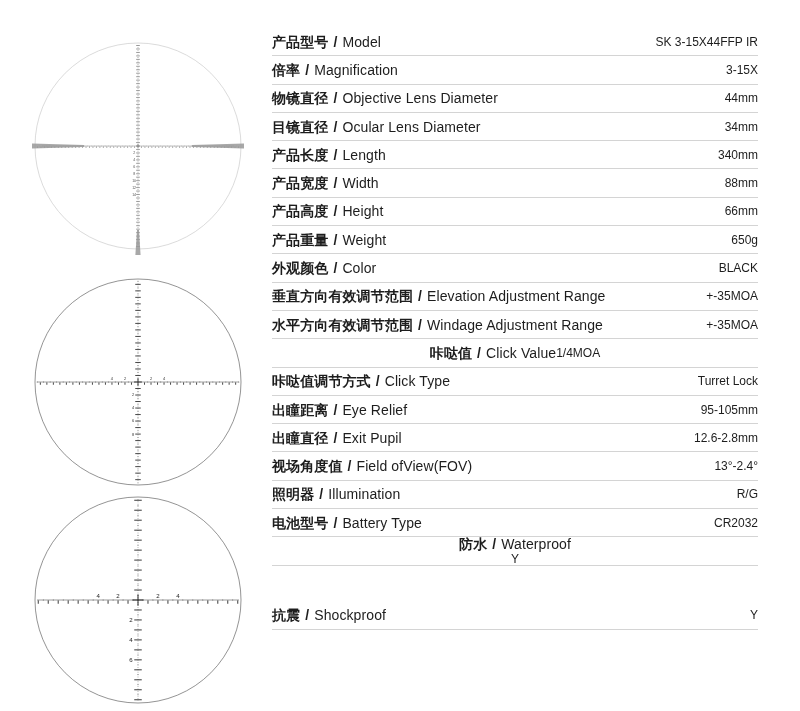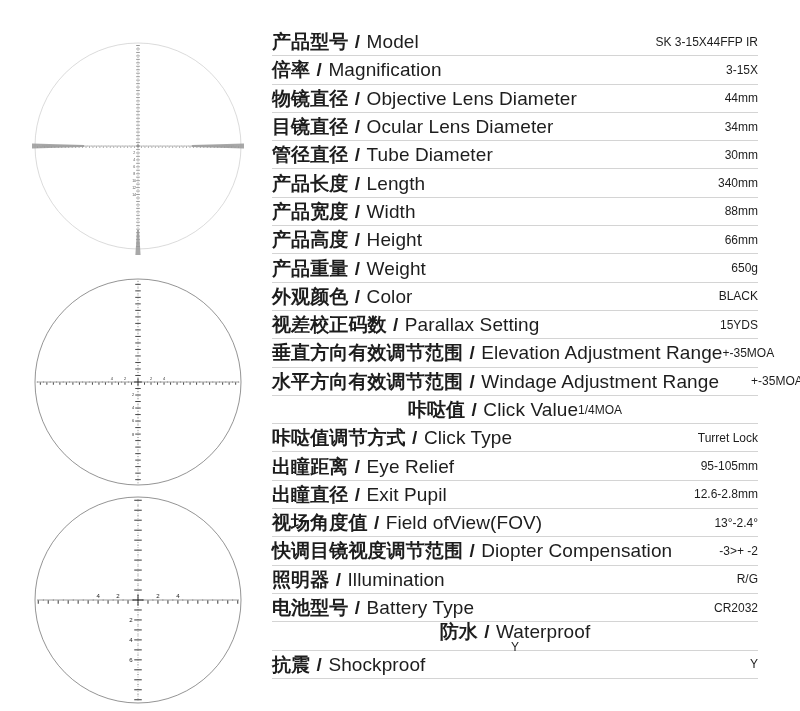--- a/index.html
+++ b/index.html
@@ -49,21 +49,21 @@
     align-items: center;
     justify-content: space-between;
     height: 28.3px;
     border-bottom: 1px solid #d4d4d4;
     box-sizing: border-box;
   }
   .spec-row:first-child {
     border-top: none;
   }
   .spec-label {
-    font-size: 19px;
+    font-size: 14px;
     line-height: 1;
     letter-spacing: 0.1px;
     white-space: nowrap;
     color: #1d1d1d;
   }
   .spec-label .cn {
     font-weight: bold;
   }
   .spec-label .sep {
     font-weight: bold;
@@ -593,46 +593,38 @@
       </div>
       <div class="spec-row" style="border-bottom-color: rgb(212, 212, 212);">
         <div class="spec-label"><span class="cn">物镜直径</span> <span class="sep">/</span> <span class="en">Objective Lens Diameter</span></div>
         <div class="spec-value">44mm</div>
       </div>
       <div class="spec-row" style="border-bottom-color: rgb(212, 212, 212);">
         <div class="spec-label"><span class="cn">目镜直径</span> <span class="sep">/</span> <span class="en">Ocular Lens Diameter</span></div>
         <div class="spec-value">34mm</div>
       </div>
       <div class="spec-row" style="border-bottom-color: rgb(212, 212, 212);">
-        <div class="spec-label"><span class="cn">管径直径</span> <span class="sep">/</span> <span class="en">Tube Diameter</span></div>
-        <div class="spec-value">30mm</div>
-      </div>
-      <div class="spec-row" style="border-bottom-color: rgb(212, 212, 212);">
         <div class="spec-label"><span class="cn">产品长度</span> <span class="sep">/</span> <span class="en">Length</span></div>
         <div class="spec-value">340mm</div>
       </div>
       <div class="spec-row" style="border-bottom-color: rgb(212, 212, 212);">
         <div class="spec-label"><span class="cn">产品宽度</span> <span class="sep">/</span> <span class="en">Width</span></div>
         <div class="spec-value">88mm</div>
       </div>
       <div class="spec-row" style="border-bottom-color: rgb(212, 212, 212);">
         <div class="spec-label"><span class="cn">产品高度</span> <span class="sep">/</span> <span class="en">Height</span></div>
         <div class="spec-value">66mm</div>
       </div>
       <div class="spec-row" style="border-bottom-color: rgb(212, 212, 212);">
         <div class="spec-label"><span class="cn">产品重量</span> <span class="sep">/</span> <span class="en">Weight</span></div>
         <div class="spec-value">650g</div>
       </div>
       <div class="spec-row" style="border-bottom-color: rgb(212, 212, 212);">
         <div class="spec-label"><span class="cn">外观颜色</span> <span class="sep">/</span> <span class="en">Color</span></div>
         <div class="spec-value">BLACK</div>
-      </div>
-      <div class="spec-row" style="border-bottom-color: rgb(212, 212, 212);">
-        <div class="spec-label"><span class="cn">视差校正码数</span> <span class="sep">/</span> <span class="en">Parallax Setting</span></div>
-        <div class="spec-value">15YDS</div>
       </div>
       <div class="spec-row" style="border-bottom-color: rgb(212, 212, 212);">
         <div class="spec-label"><span class="cn">垂直方向有效调节范围</span> <span class="sep">/</span> <span class="en">Elevation Adjustment Range</span></div>
         <div class="spec-value">+-35MOA</div>
       </div>
       <div class="spec-row" style="border-bottom-color: rgb(212, 212, 212); gap: 32px;">
         <div class="spec-label"><span class="cn">水平方向有效调节范围</span> <span class="sep">/</span> <span class="en">Windage Adjustment Range</span></div>
         <div class="spec-value">+-35MOA</div>
       </div>
       <div class="spec-row" style="border-bottom-color: rgb(212, 212, 212); justify-content: center;">
@@ -649,34 +641,30 @@
       </div>
       <div class="spec-row" style="border-bottom-color: rgb(212, 212, 212);">
         <div class="spec-label"><span class="cn">出瞳直径</span> <span class="sep">/</span> <span class="en">Exit Pupil</span></div>
         <div class="spec-value">12.6-2.8mm</div>
       </div>
       <div class="spec-row" style="border-bottom-color: rgb(212, 212, 212); gap: 36px;">
         <div class="spec-label"><span class="cn">视场角度值</span> <span class="sep">/</span> <span class="en">Field ofView(FOV)</span></div>
         <div class="spec-value">13°-2.4°</div>
       </div>
       <div class="spec-row" style="border-bottom-color: rgb(212, 212, 212);">
-        <div class="spec-label"><span class="cn">快调目镜视度调节范围</span> <span class="sep">/</span> <span class="en">Diopter Compensation</span></div>
-        <div class="spec-value">-3&gt;+ -2</div>
-      </div>
-      <div class="spec-row" style="border-bottom-color: rgb(212, 212, 212);">
         <div class="spec-label"><span class="cn">照明器</span> <span class="sep">/</span> <span class="en">Illumination</span></div>
         <div class="spec-value">R/G</div>
       </div>
       <div class="spec-row" style="border-bottom-color: rgb(212, 212, 212);">
         <div class="spec-label"><span class="cn">电池型号</span> <span class="sep">/</span> <span class="en">Battery Type</span></div>
         <div class="spec-value">CR2032</div>
       </div>
       <div class="spec-row" style="border-bottom-color: rgb(212, 212, 212); flex-direction: column;">
         <div class="spec-label"><span class="cn">防水</span> <span class="sep">/</span> <span class="en">Waterproof</span></div>
         <div class="spec-value">Y</div>
       </div>
-      <div class="spec-row" style="border-bottom-color: rgb(212, 212, 212);">
+      <div class="spec-row" style="border-bottom-color: rgb(212, 212, 212); margin-top: 36px;">
         <div class="spec-label"><span class="cn">抗震</span> <span class="sep">/</span> <span class="en">Shockproof</span></div>
         <div class="spec-value">Y</div>
       </div>
     </div>
 
 </div>
 
 </body></html>

